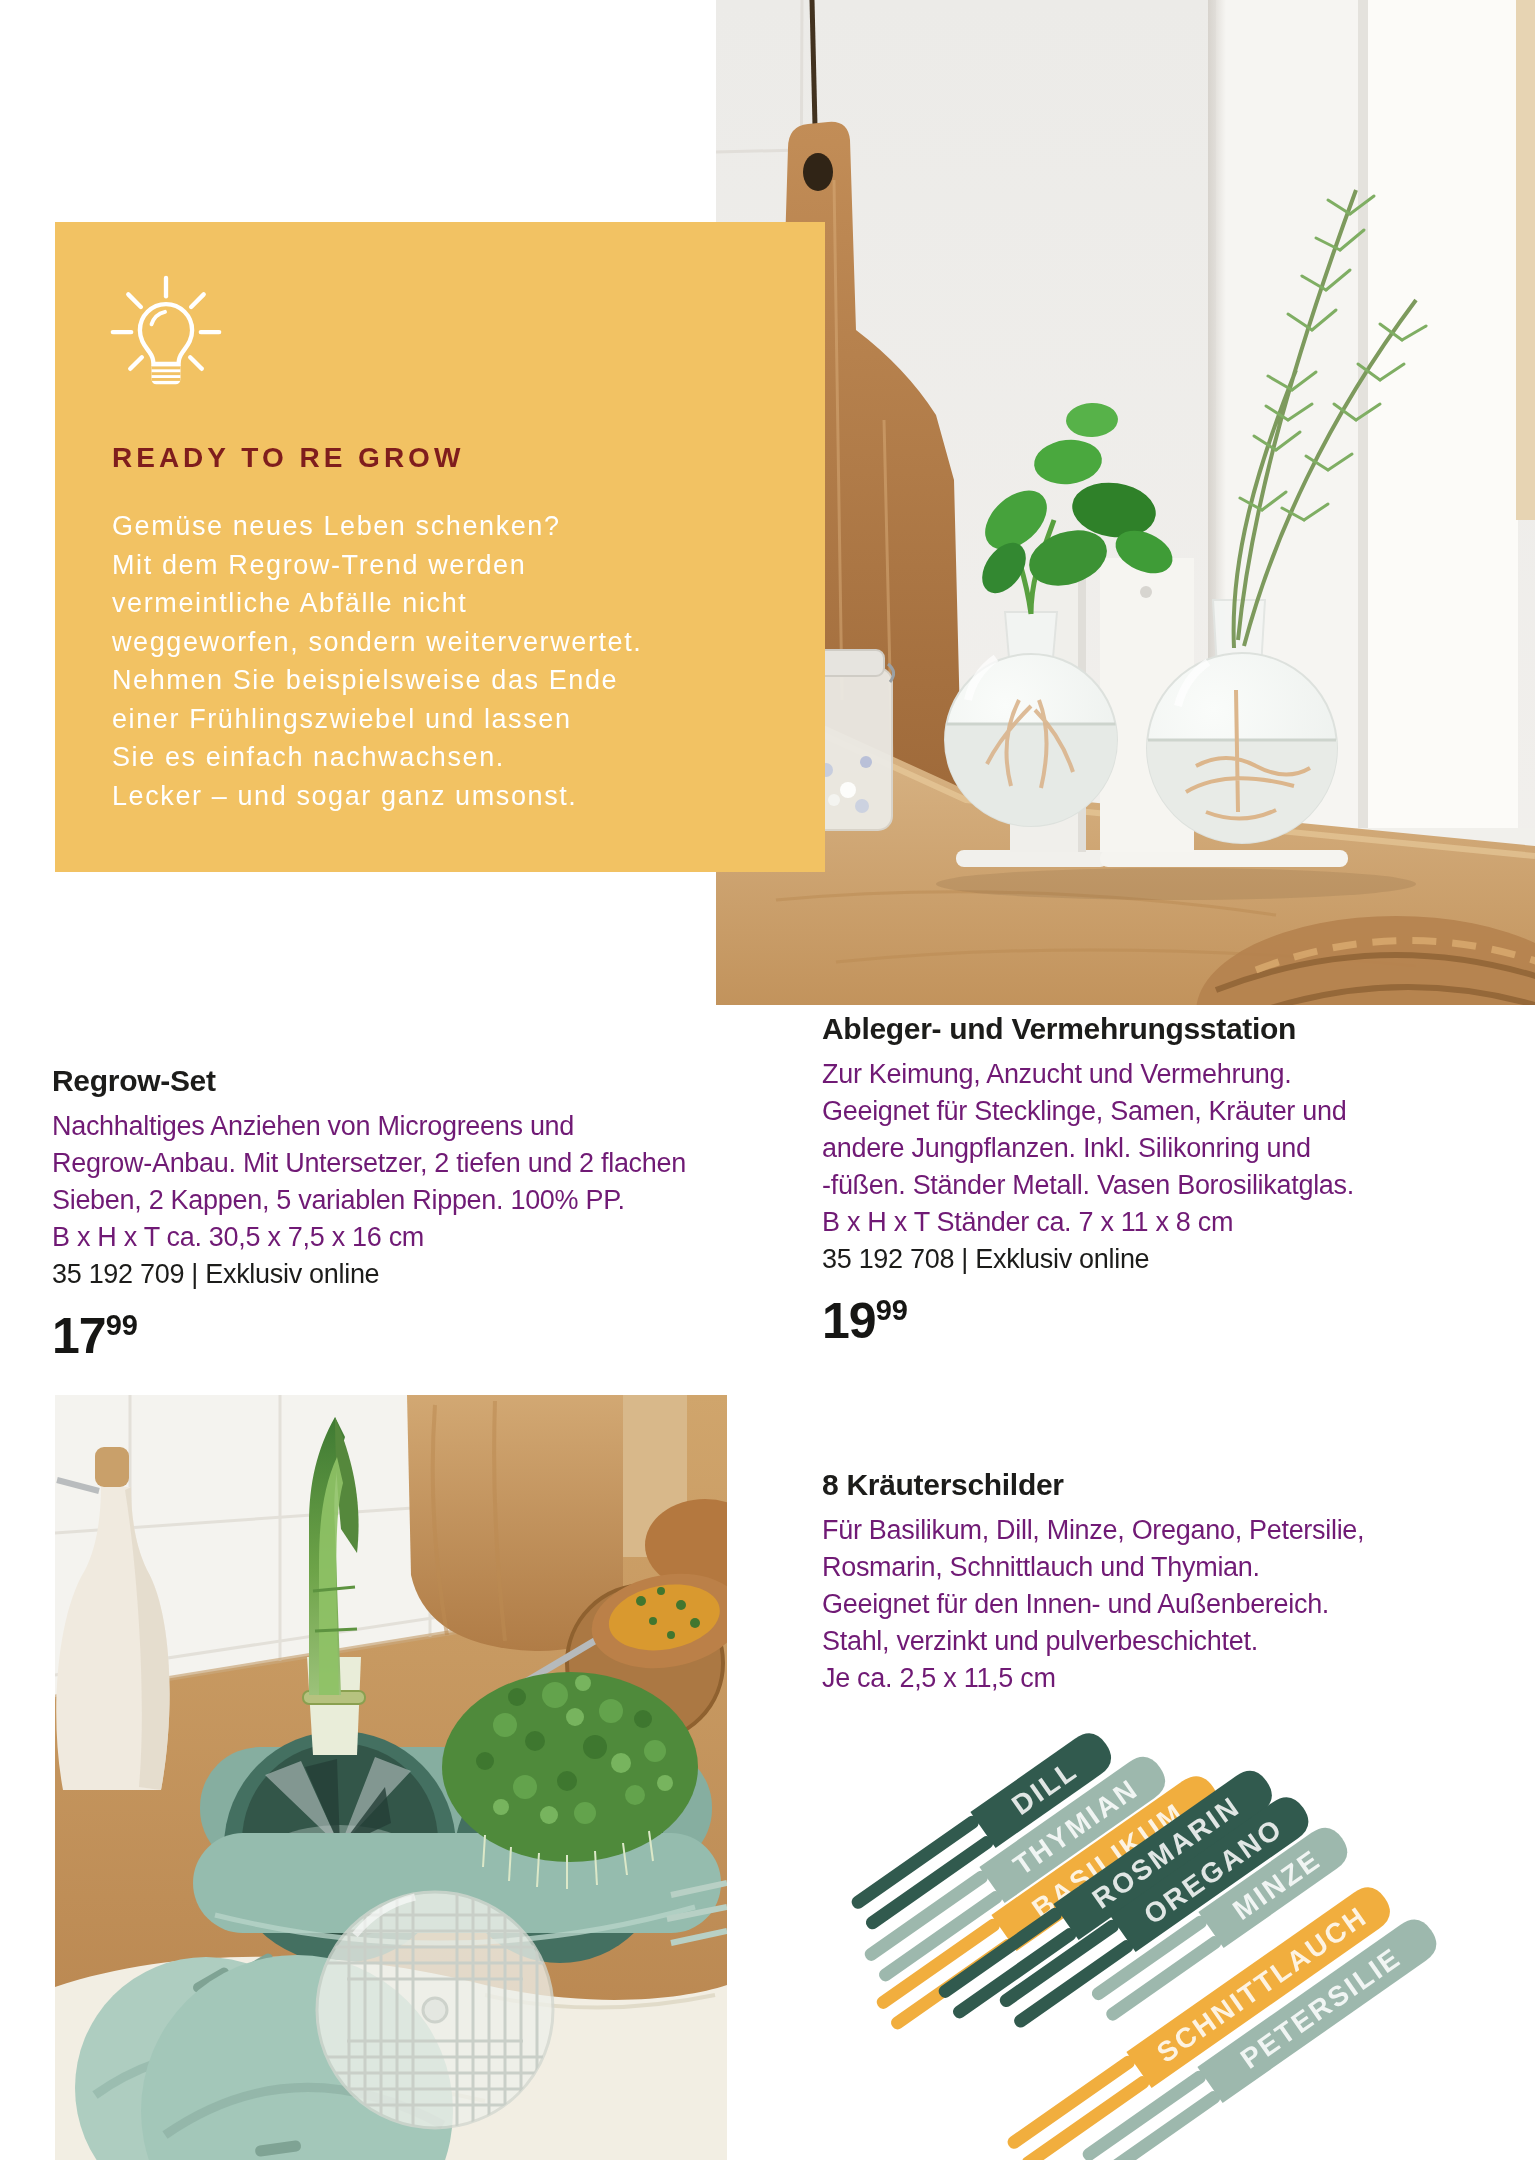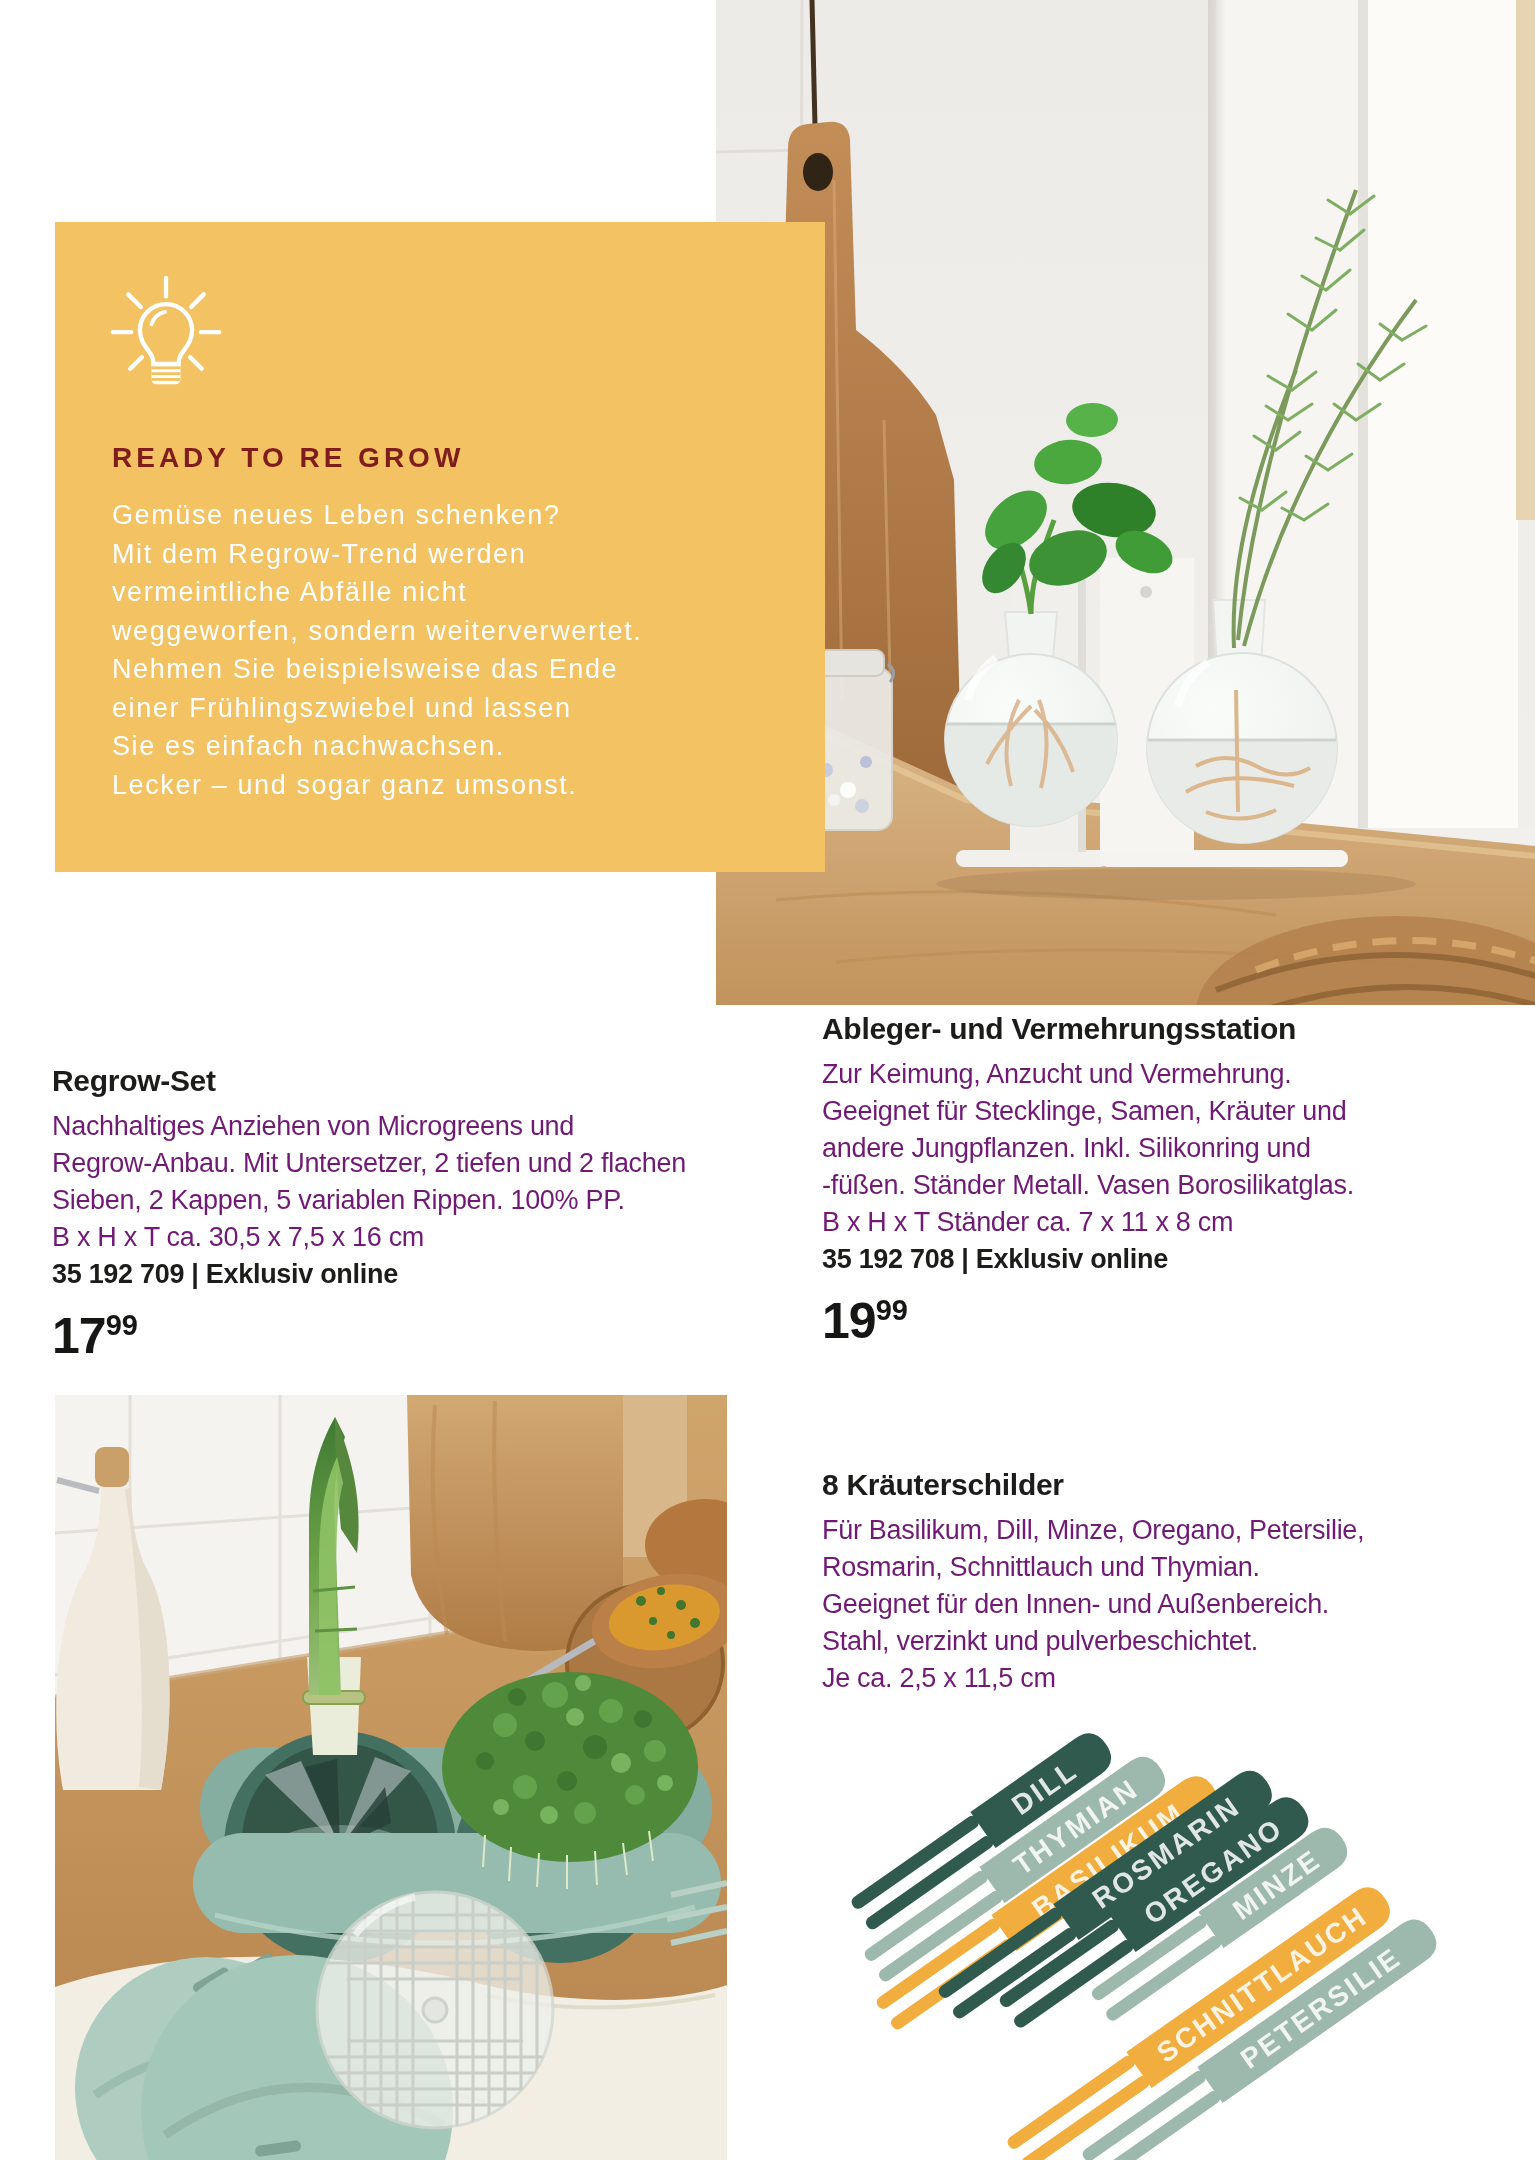--- a/index.html
+++ b/index.html
@@ -7,29 +7,29 @@
   .page{position:relative;width:1535px;height:2160px;overflow:hidden;background:#fff;}
   .photo{position:absolute;overflow:hidden;z-index:1;}
   .photo svg{display:block;width:100%;height:100%;}
   .photo-top{left:716px;top:0;width:819px;height:1005px;}
   .photo-bottom{left:55px;top:1395px;width:672px;height:765px;}
   .photo-markers{left:840px;top:1732px;width:645px;height:428px;background:#fff;}
   .tip{position:absolute;left:55px;top:222px;width:770px;height:650px;background:#f2c263;z-index:2;box-sizing:border-box;padding:50px 48px 0 57px;}
   .bulb{width:116px;height:126px;margin-left:-4px;}
   .bulb svg{display:block;width:100%;height:100%;}
   .tip h2{margin:44px 0 0 0;font-size:28px;font-weight:bold;color:#7f1d1d;letter-spacing:4px;}
-  .tip .tip-body{margin-top:22px;}
+  .tip .tip-body{margin-top:33px;}
   .tip .tip-body p{margin:0;font-size:27px;line-height:38.5px;color:#fff;letter-spacing:1.6px;white-space:nowrap;}
   .product{position:absolute;z-index:2;}
   .product-1{left:52px;top:1040px;width:700px;margin-top:24px;}
   .product-2{left:822px;top:1012px;width:713px;}
   .product-3{left:822px;top:1468px;width:713px;}
   .product h3{margin:0 0 10px 0;font-size:30px;font-weight:bold;color:#1c1c1a;letter-spacing:-0.3px;}
   .product p{margin:0;font-size:27px;line-height:37px;color:#701a75;white-space:nowrap;letter-spacing:-0.3px;}
-  .product p.article{font-weight:bold;color:#1c1c1a;}
+  .product p.article{font-weight:normal;color:#1c1c1a;}
   .price{margin-top:14px;font-size:50px;font-weight:bold;color:#161614;letter-spacing:-1px;}
   .price .sup{font-size:29px;position:relative;top:-18px;letter-spacing:0;}
 </style>
 </head>
 <body>
 
 <div class="page">
 
   <section class="photo photo-top">
     <svg viewBox="0 0 819 1005" preserveAspectRatio="none">

